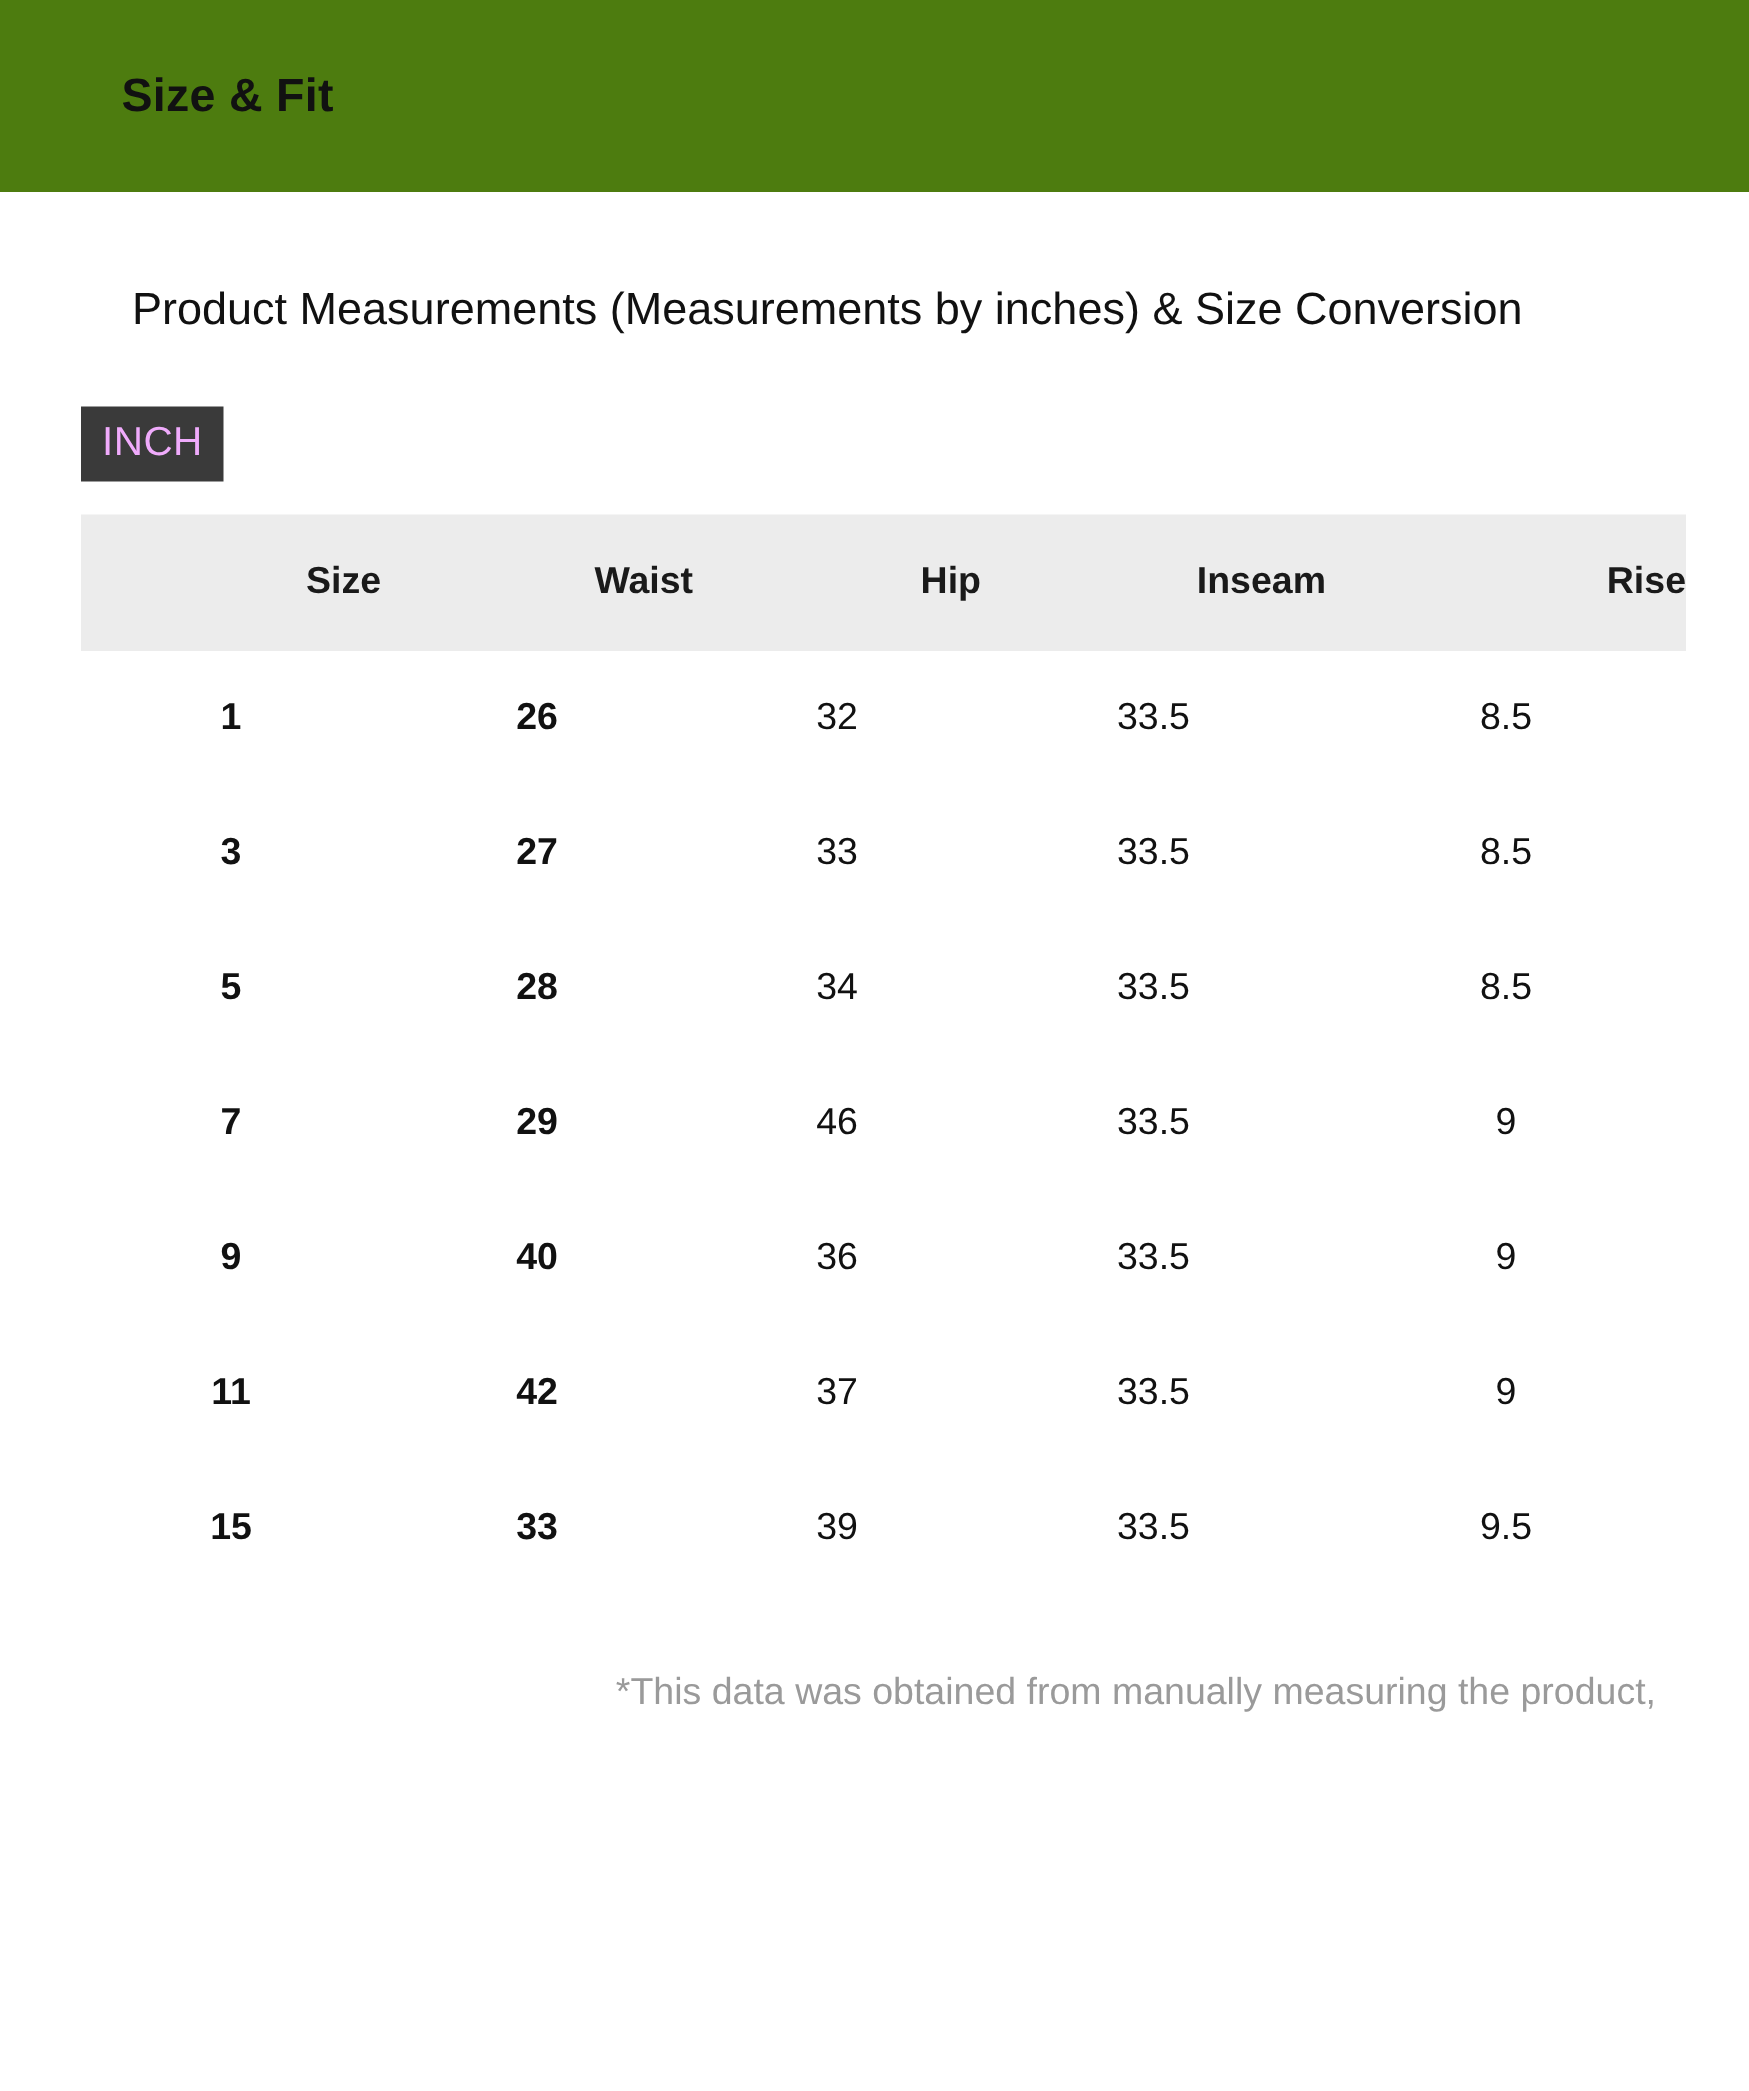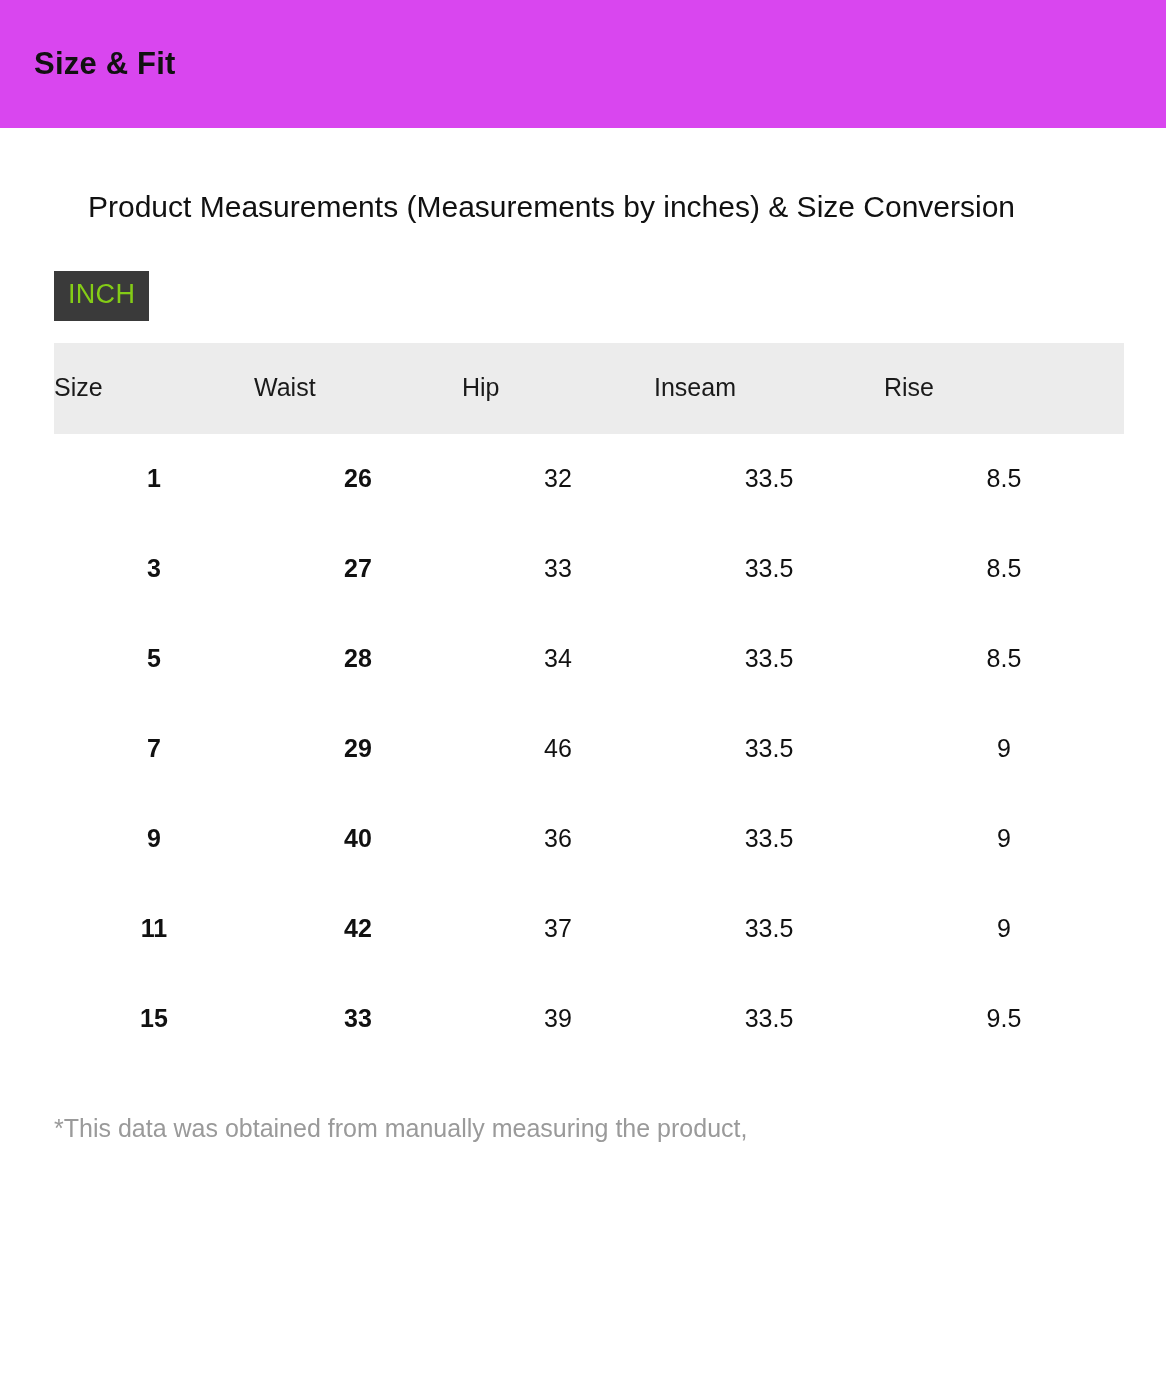--- a/index.html
+++ b/index.html
@@ -16,24 +16,24 @@
   }
   .page {
     width: 1166px;
     min-height: 1394px;
     position: relative;
     box-sizing: border-box;
   }
   
   .header {
     height: 128px;
-    background: #d946ef;
+    background: #4d7c0f;
     display: flex;
     align-items: center;
-    padding-left: 34px;
+    padding-left: 81px;
     box-sizing: border-box;
   }
   .header-title {
     font-size: 31px;
     font-weight: bold;
     letter-spacing: 0.2px;
     color: #111111;
   }
   
   .content {
@@ -46,41 +46,41 @@
     line-height: 1.55;
     color: #111111;
     font-weight: normal;
   }
   .unit-badge-wrap {
     margin: 40px 0 0 54px;
   }
   .unit-badge {
     display: inline-block;
     background: #3a3a3a;
-    color: #84cc16;
+    color: #f0abfc;
     font-size: 27px;
     line-height: 1;
     padding: 10px 14px 13px 14px;
     letter-spacing: 0.3px;
   }
   
   table.size-table {
     margin: 22px 0 0 54px;
     width: 1070px;
     border-collapse: collapse;
     table-layout: fixed;
   }
   table.size-table thead tr {
     background: #ececec;
   }
   table.size-table th {
     font-size: 25px;
-    font-weight: normal;
+    font-weight: bold;
     color: #1a1a1a;
-    text-align: left;
+    text-align: right;
     padding: 30px 0 32px 0;
   }
   table.size-table td {
     font-size: 25px;
     text-align: center;
     padding: 30px 0 31px 0;
     color: #111111;
   }
   table.size-table td.c0,
   table.size-table td.c1 {
@@ -90,20 +90,21 @@
   table.size-table col.col1 { width: 208px; }
   table.size-table col.col2 { width: 192px; }
   table.size-table col.col3 { width: 230px; }
   table.size-table col.col4 { width: 240px; }
   .footnote {
     margin: 46px 0 16px 54px;
     width: 1050px;
     font-size: 25px;
     line-height: 1.5;
     color: #9a9a9a;
+    text-align: right;
   }
   .footnote-line2 {
     display: block;
     padding-left: 8px;
   }
 </style>
 </head>
 <body>
 
 <div class="page">

